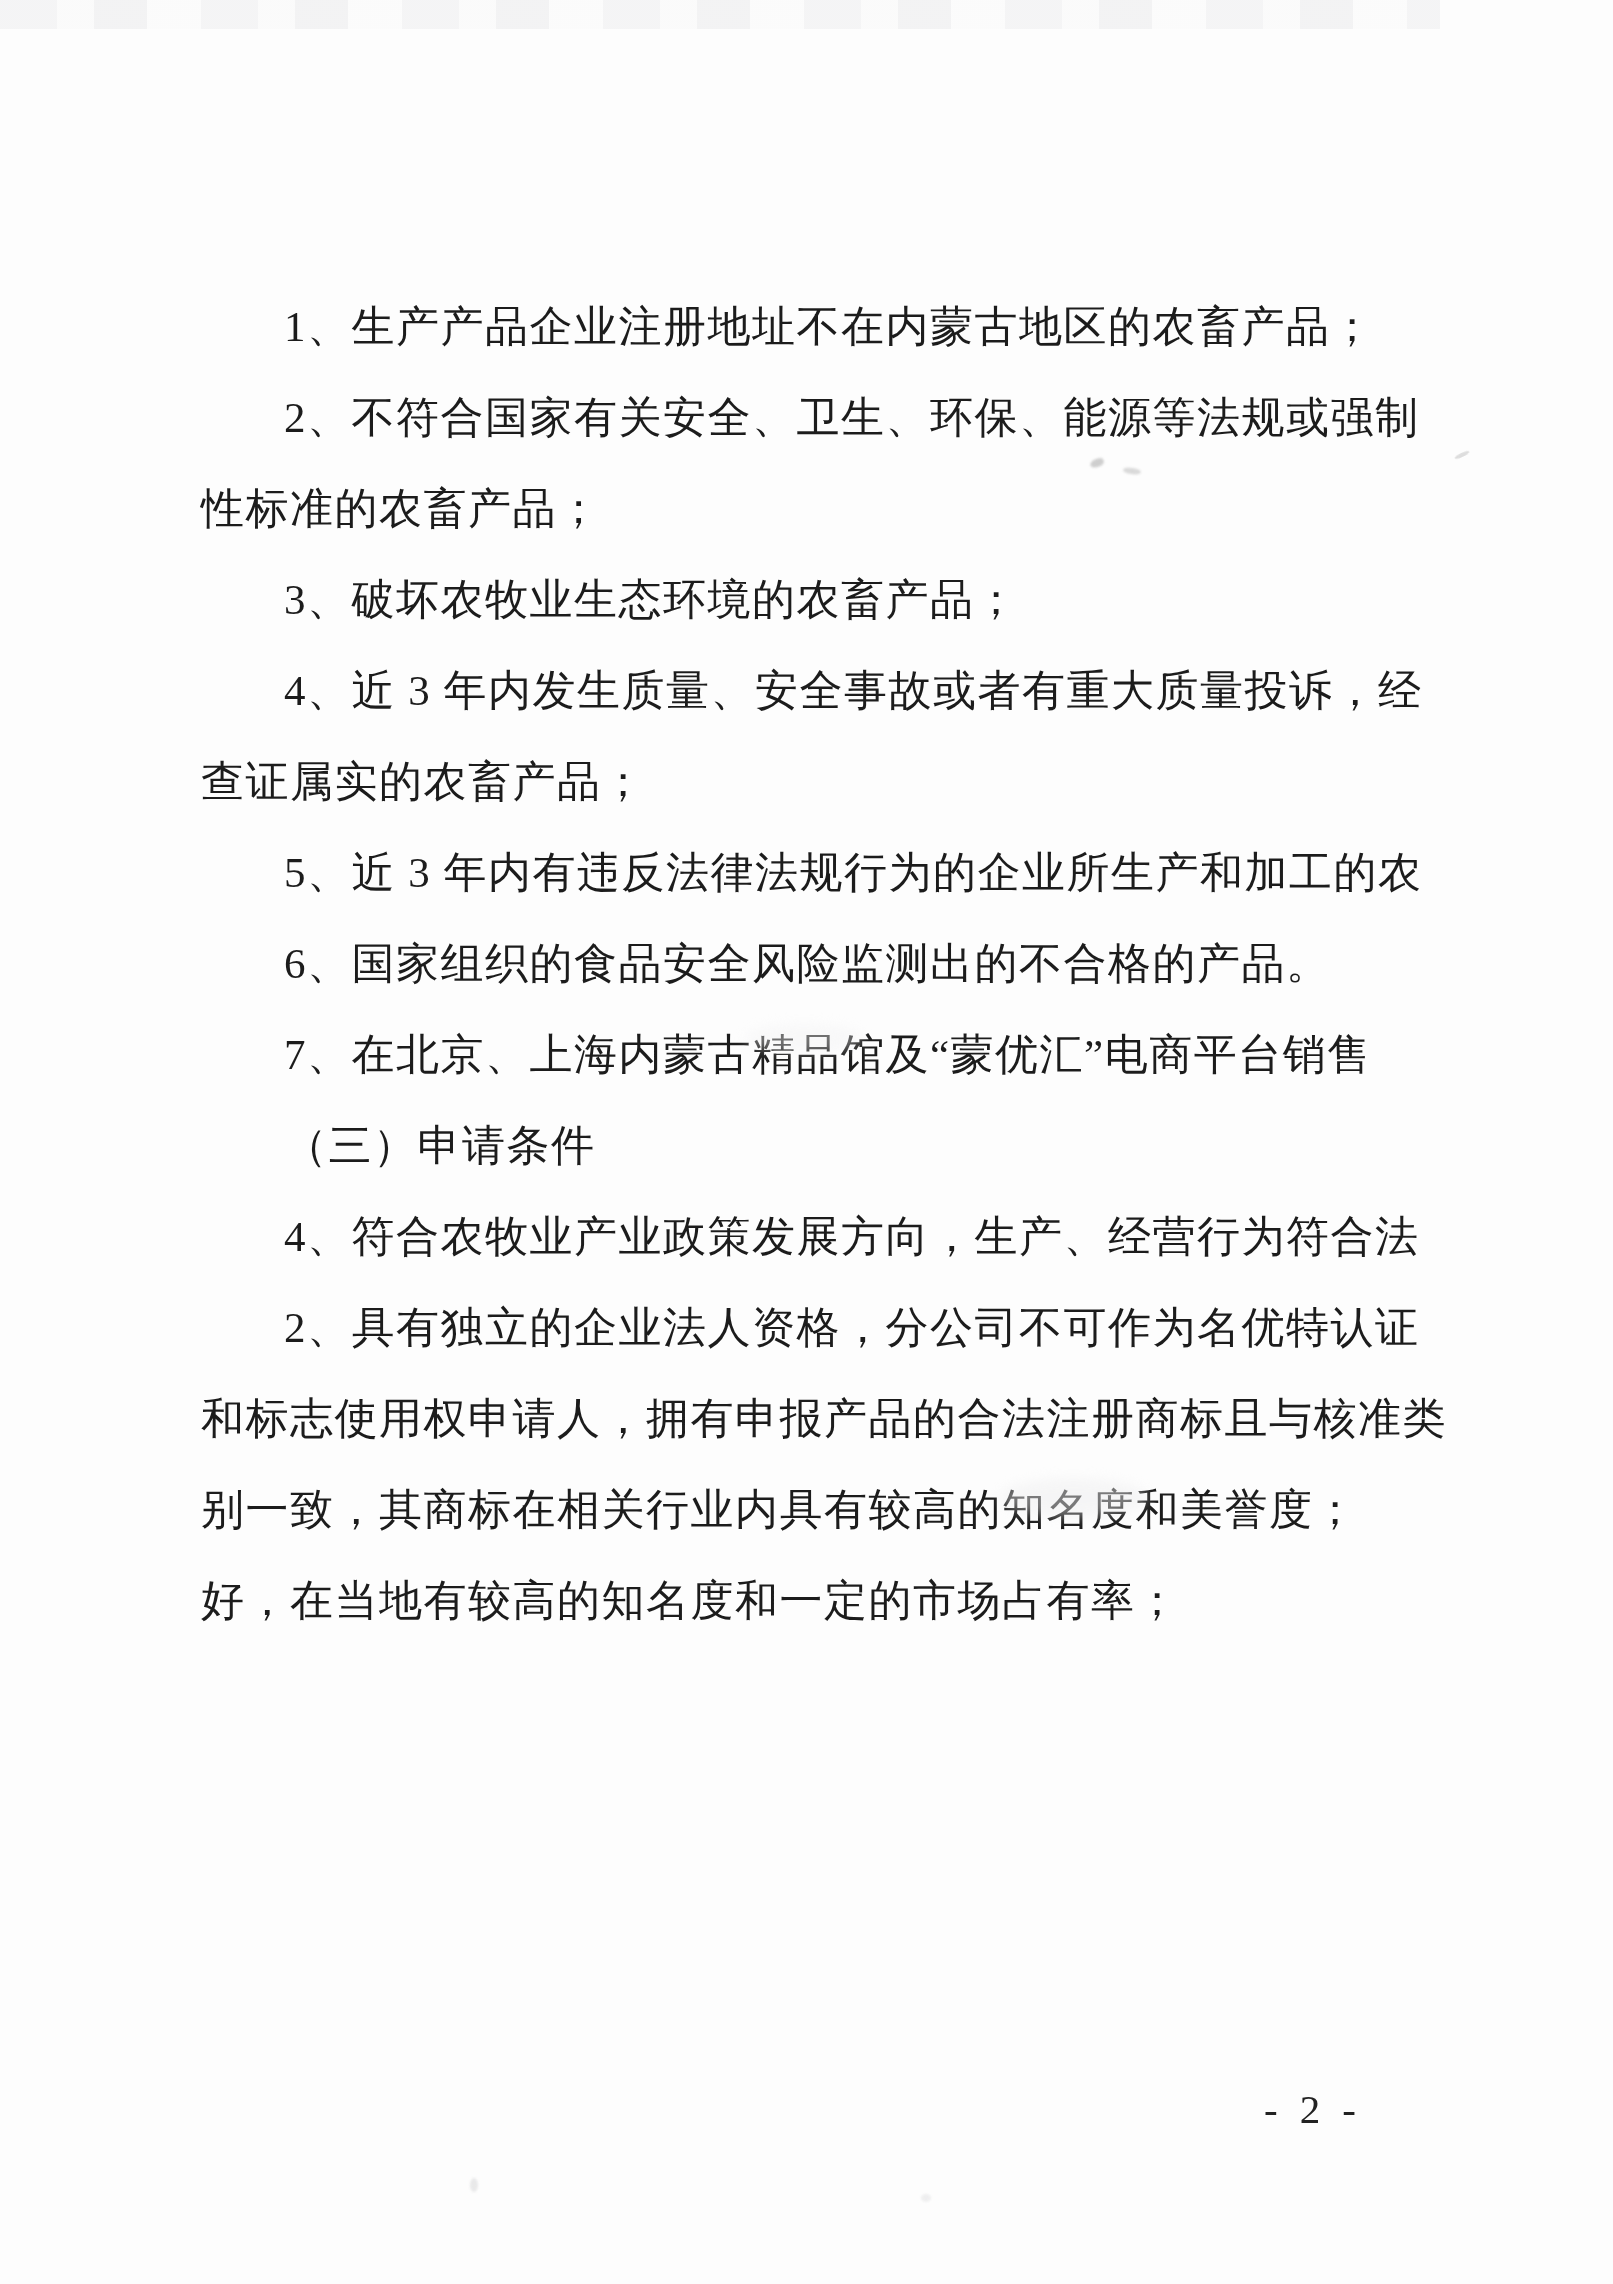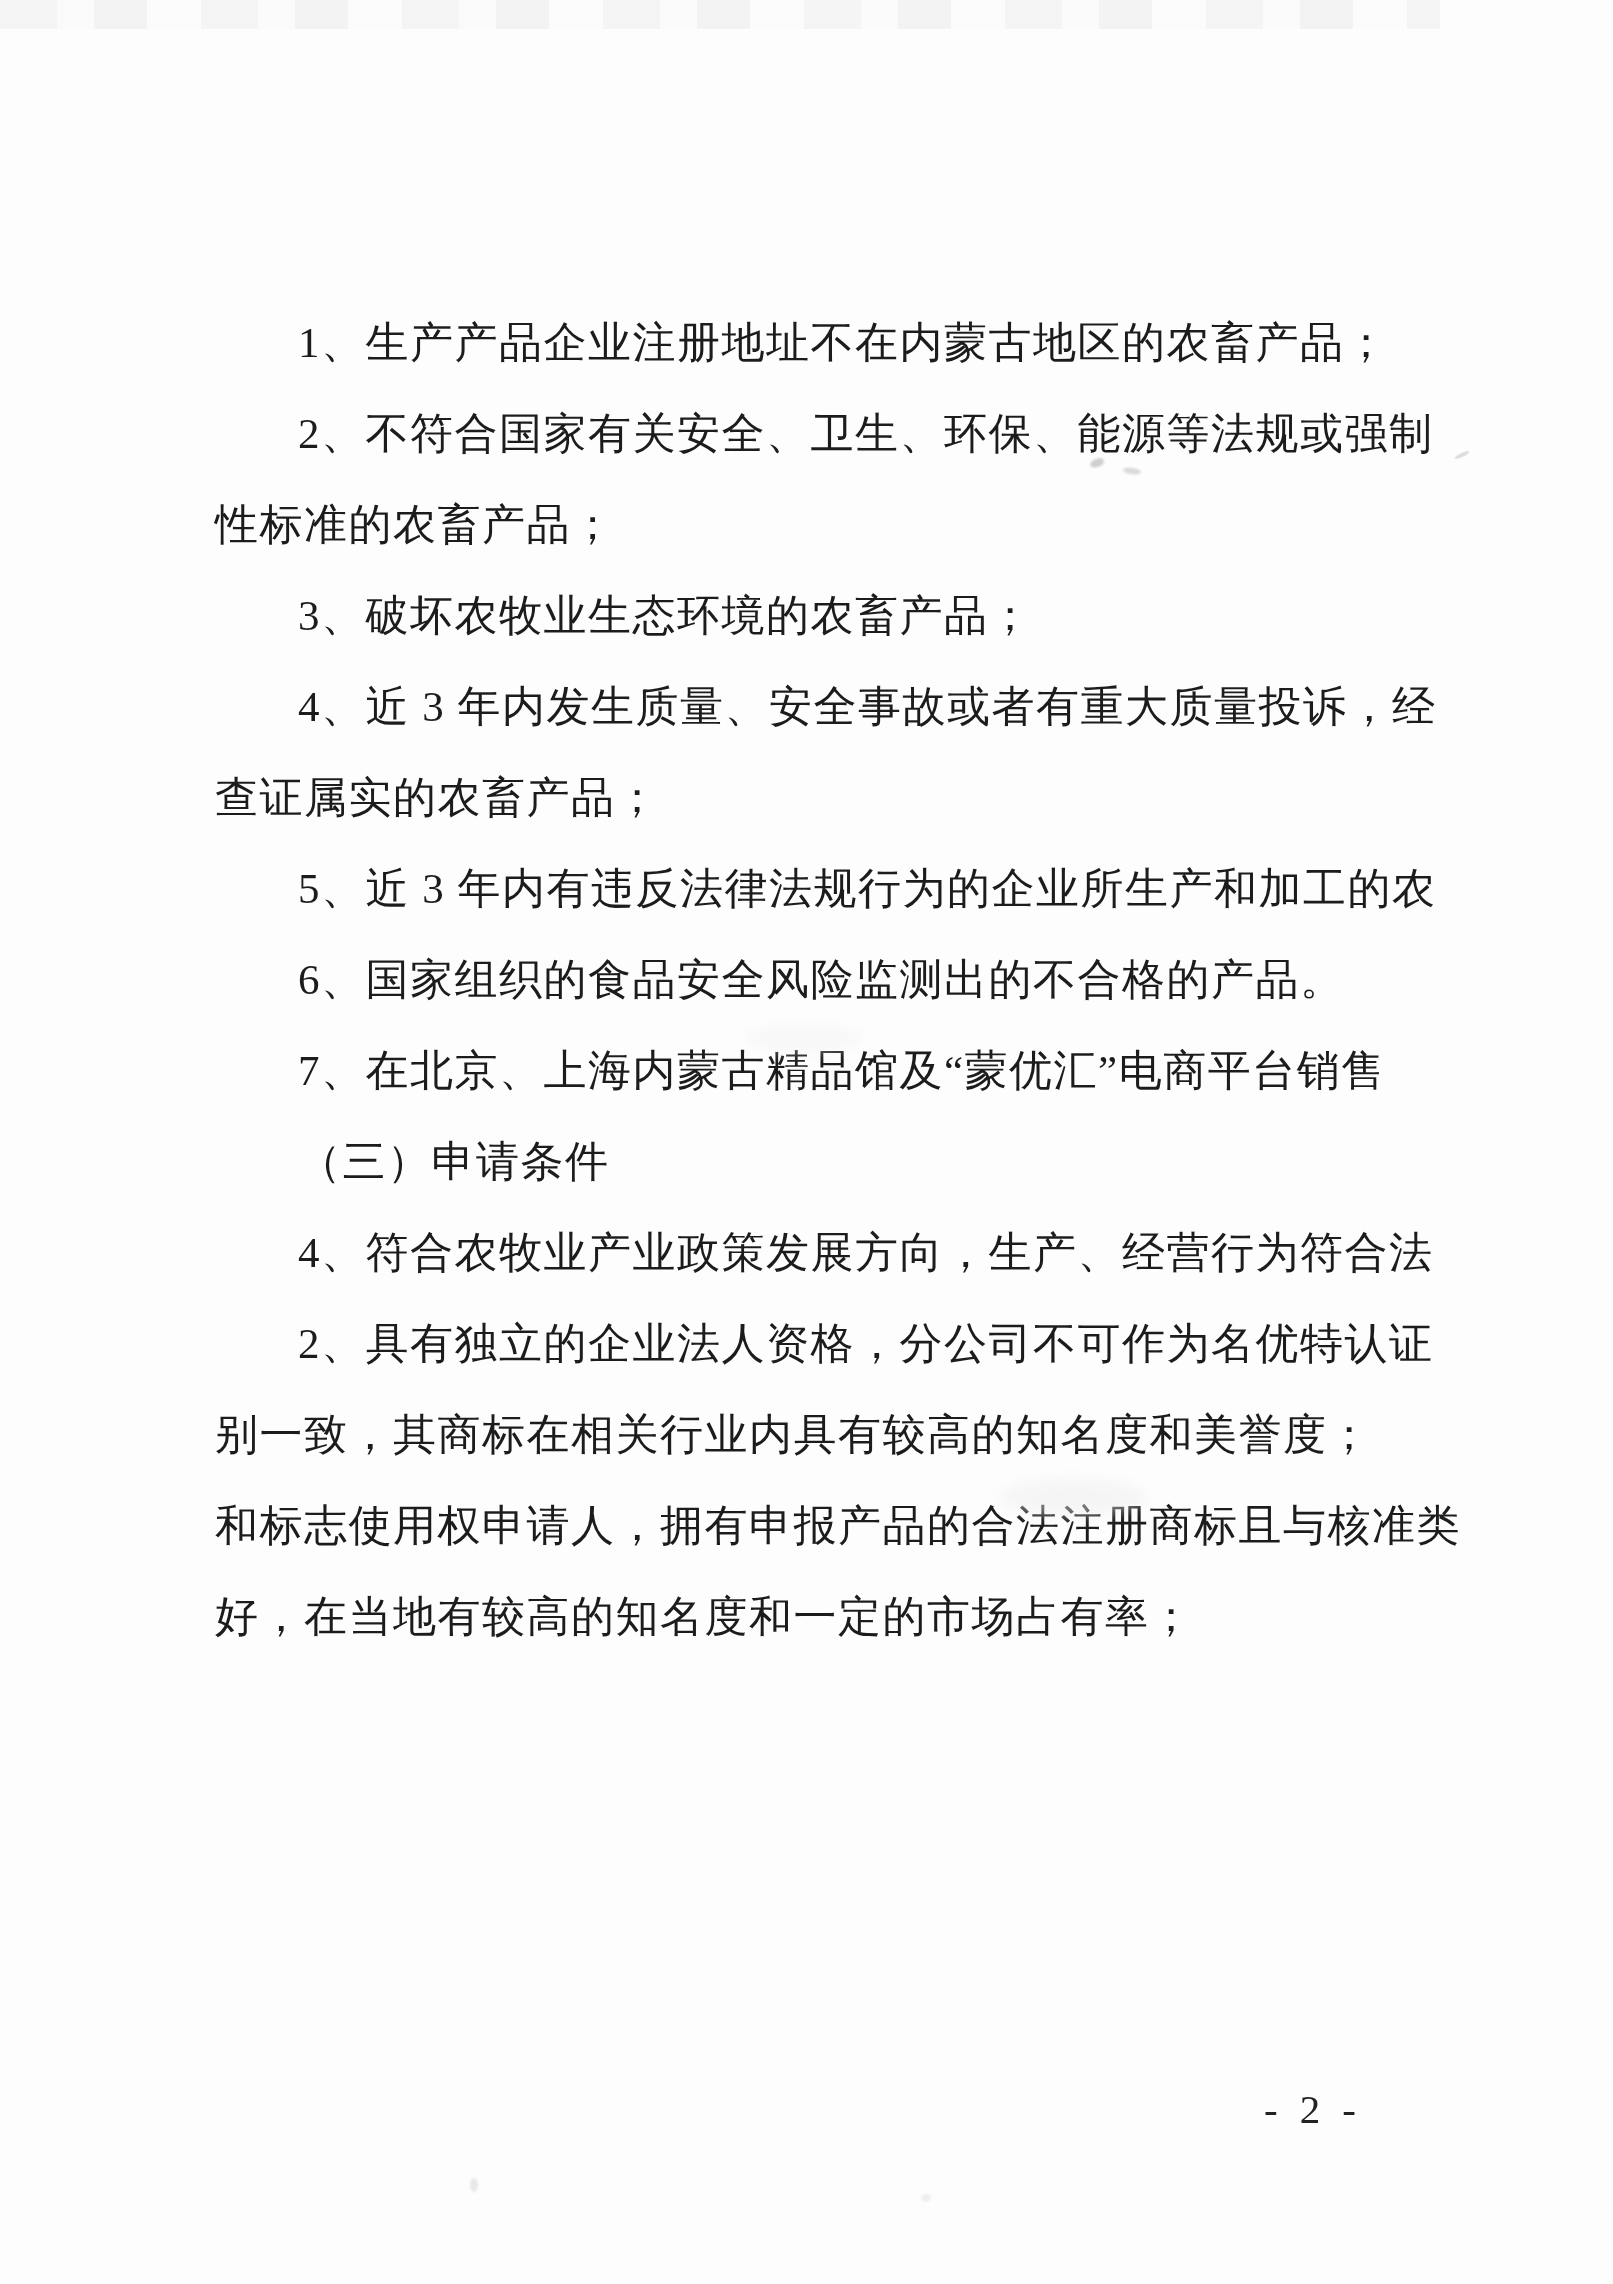--- a/index.html
+++ b/index.html
@@ -24,23 +24,22 @@
     background: repeating-linear-gradient(90deg,
       #f3f3f4 0px, #f3f3f4 57px,
       #fafafa 57px, #fafafa 94px,
       #f1f1f2 94px, #f1f1f2 147px,
       #fbfbfb 147px, #fbfbfb 201px);
     opacity: 0.85;
   }
   .content {
     position: absolute;
     left: 201px;
-    top: 297px;
+    top: 281px;
     width: 1235px;
-    margin-left: 14px;
   }
   .line {
     height: 91px;
     line-height: 91px;
     font-size: 43px;
     letter-spacing: 1.5px;
     white-space: nowrap;
     color: #1c1c1c;
   }
   .line.indent {
@@ -97,22 +96,22 @@
     <div class="line">性标准的农畜产品；</div>
     <div class="line indent">3、破坏农牧业生态环境的农畜产品；</div>
     <div class="line indent">4、近 3 年内发生质量、安全事故或者有重大质量投诉，经</div>
     <div class="line">查证属实的农畜产品；</div>
     <div class="line indent">5、近 3 年内有违反法律法规行为的企业所生产和加工的农</div>
     <div class="line indent">6、国家组织的食品安全风险监测出的不合格的产品。</div>
     <div class="line indent">7、在北京、上海内蒙古精品馆及“蒙优汇”电商平台销售</div>
     <div class="line indent">（三）申请条件</div>
     <div class="line indent">4、符合农牧业产业政策发展方向，生产、经营行为符合法</div>
     <div class="line indent">2、具有独立的企业法人资格，分公司不可作为名优特认证</div>
+    <div class="line">和标志使用权申请人，拥有申报产品的合法注册商标且与核准类</div>
     <div class="line">别一致，其商标在相关行业内具有较高的知名度和美誉度；</div>
-    <div class="line">和标志使用权申请人，拥有申报产品的合法注册商标且与核准类</div>
     <div class="line">好，在当地有较高的知名度和一定的市场占有率；</div>
   </div>
 
   <div class="page-number">- 2 -</div>
 
   <div class="artifact a1"></div>
   <div class="artifact a2"></div>
   <div class="artifact a3"></div>
   <div class="artifact a4"></div>
   <div class="artifact a5"></div>

